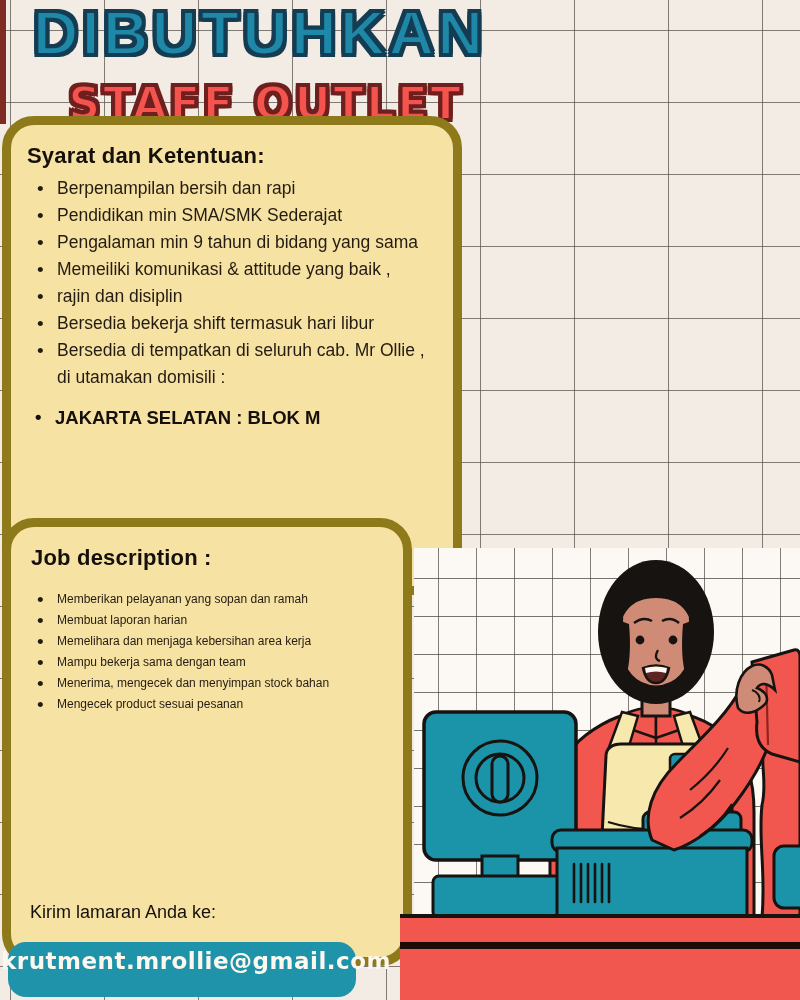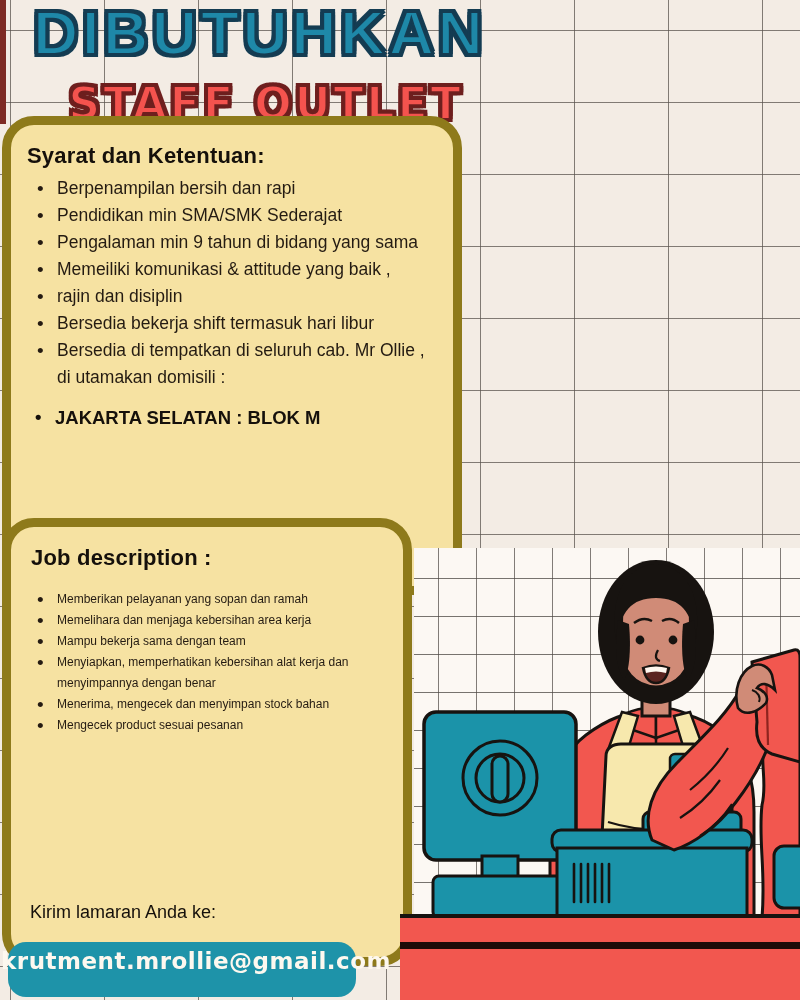--- a/index.html
+++ b/index.html
@@ -76,23 +76,23 @@
         <li>Bersedia bekerja shift termasuk hari libur</li>
         <li>Bersedia di tempatkan di seluruh cab. Mr Ollie , di utamakan domisili :</li>
       </ul>
     <div class="highlight-line">JAKARTA SELATAN : BLOK M</div>
   </div>
 
   <div class="panel panel-jobdesc">
     <h2>Job description :</h2>
     <ul class="bullets">
         <li>Memberikan pelayanan yang sopan dan ramah</li>
+        <li>Membuat laporan harian</li>
         <li>Memelihara dan menjaga kebersihan area kerja</li>
         <li>Mampu bekerja sama dengan team</li>
-        <li>Menyiapkan, memperhatikan kebersihan alat kerja dan menyimpannya dengan benar</li>
         <li>Menerima, mengecek dan menyimpan stock bahan</li>
         <li>Mengecek product sesuai pesanan</li>
       </ul>
   </div>
 
   <div class="send-label">Kirim lamaran Anda ke:</div>
   <div class="email-pill">
     <span>rekrutment.mrollie@gmail.com</span>
   </div>
 

